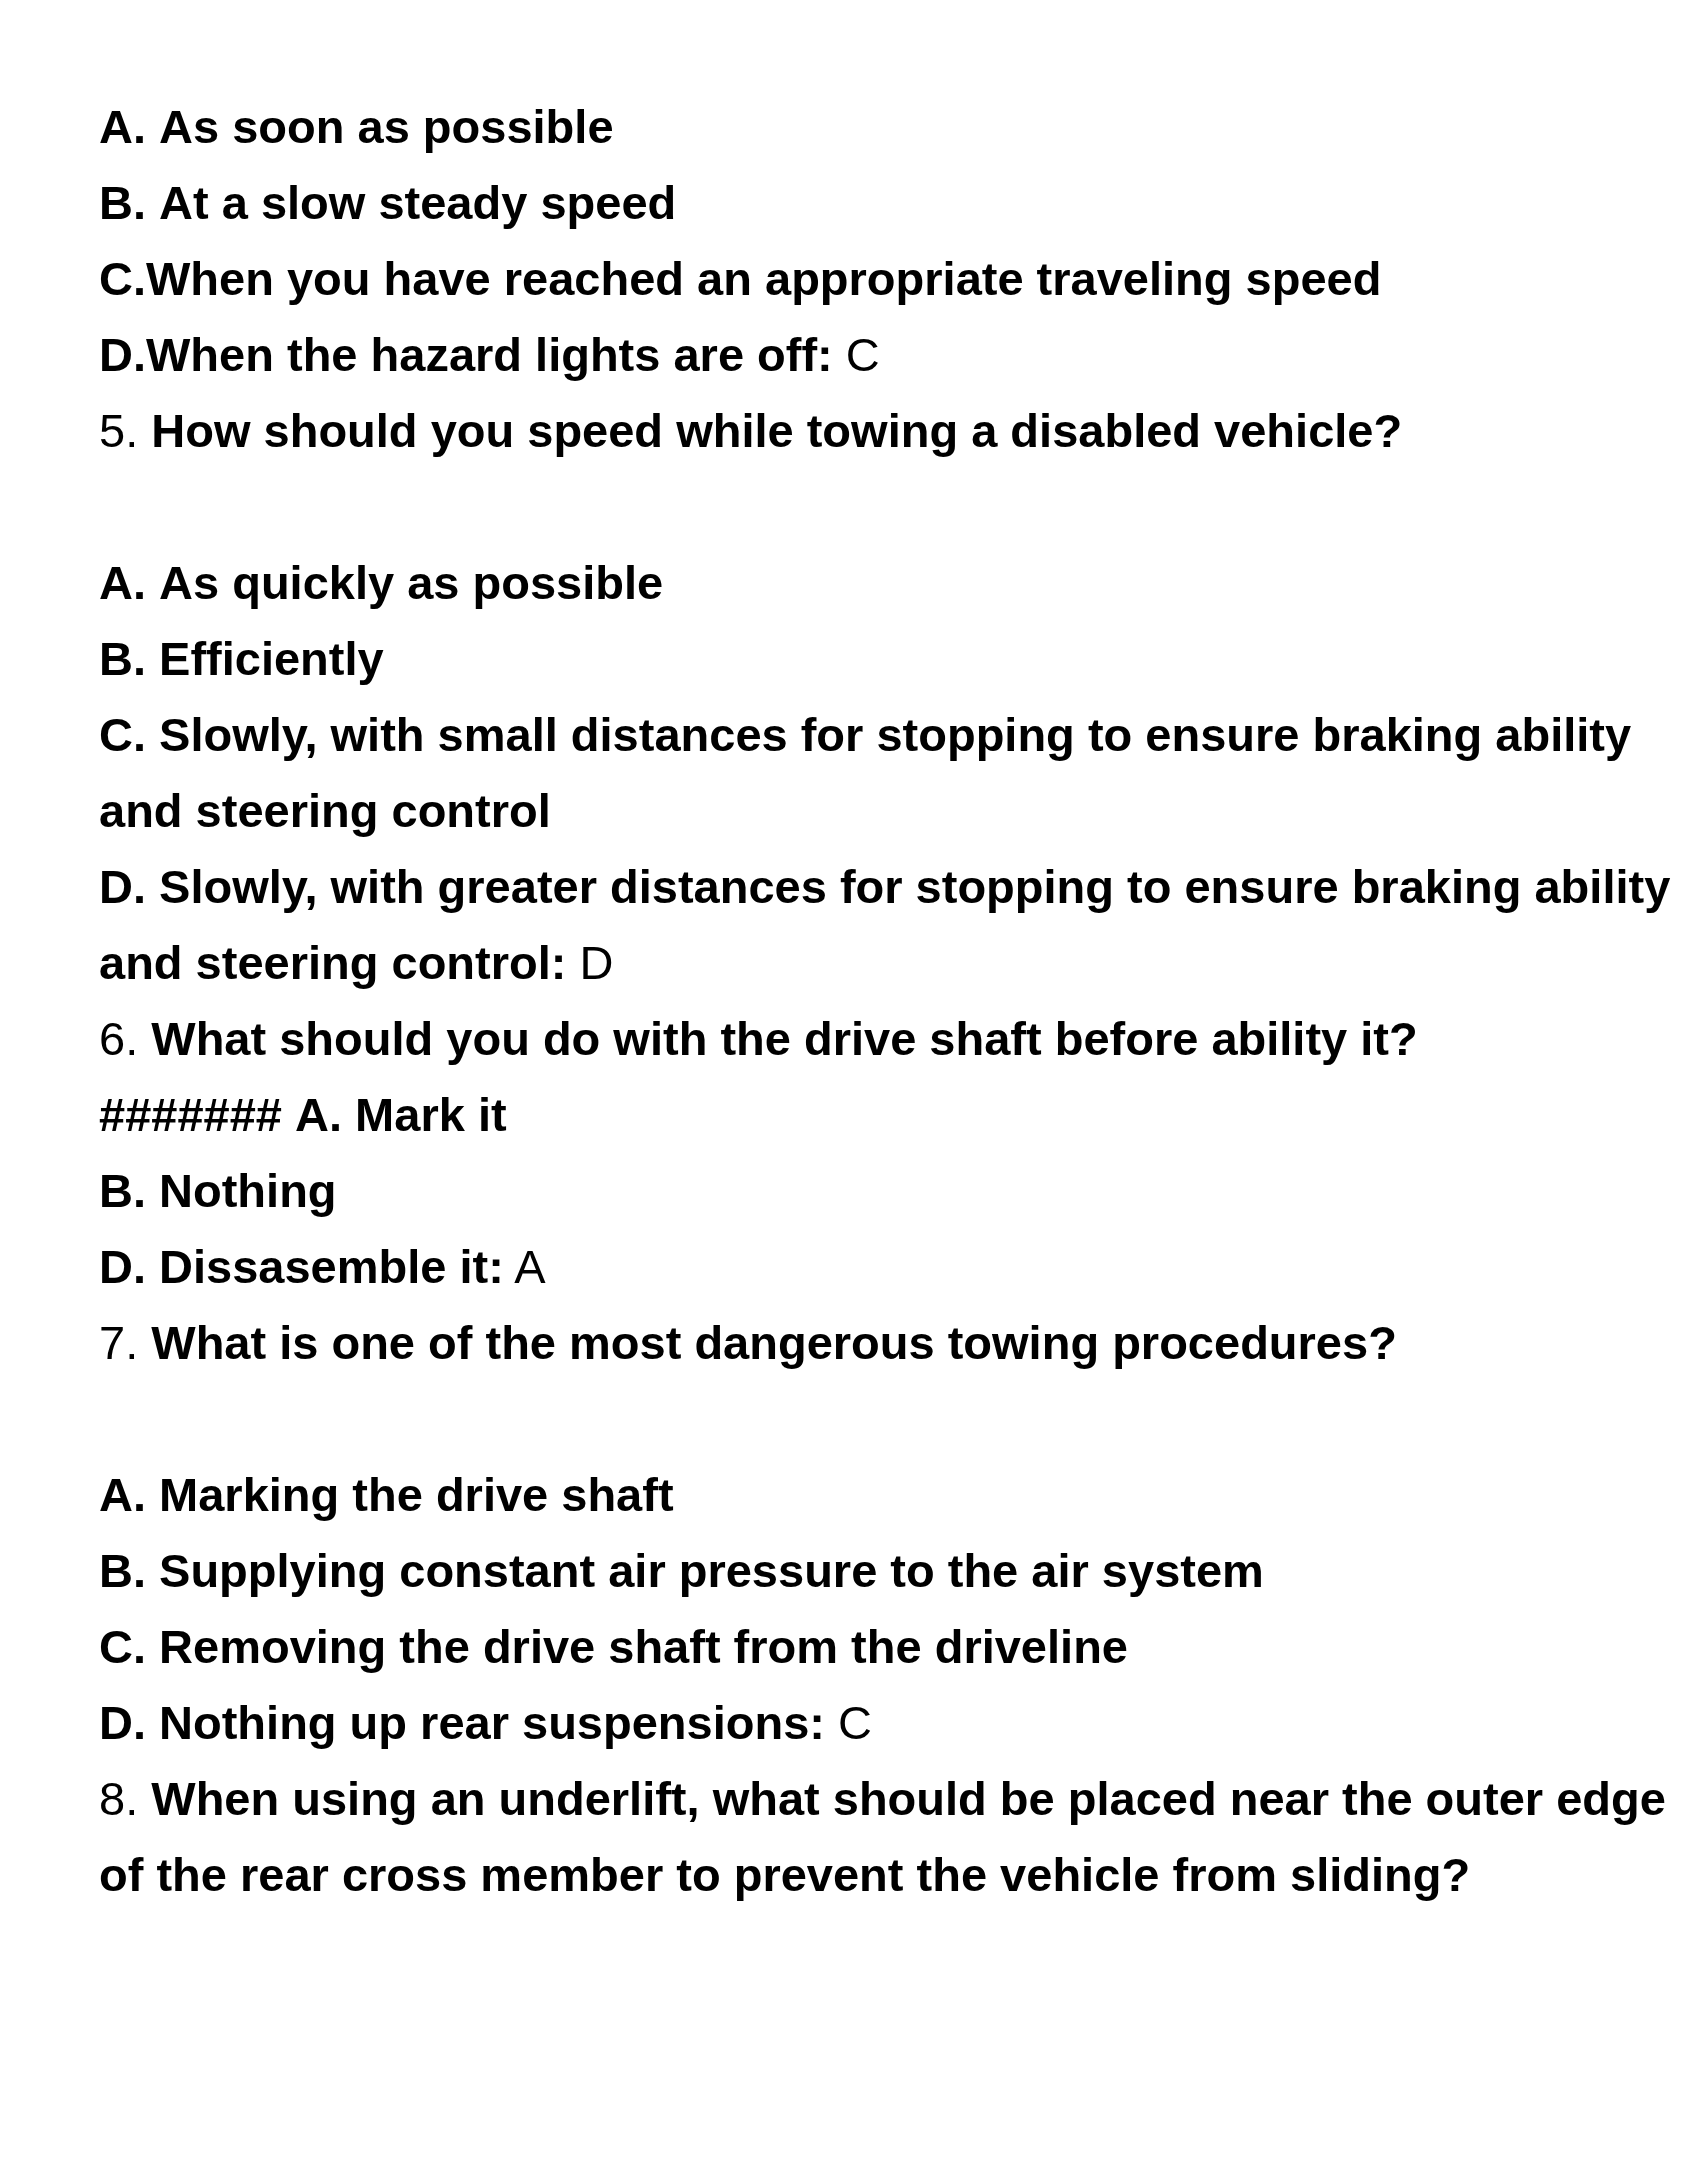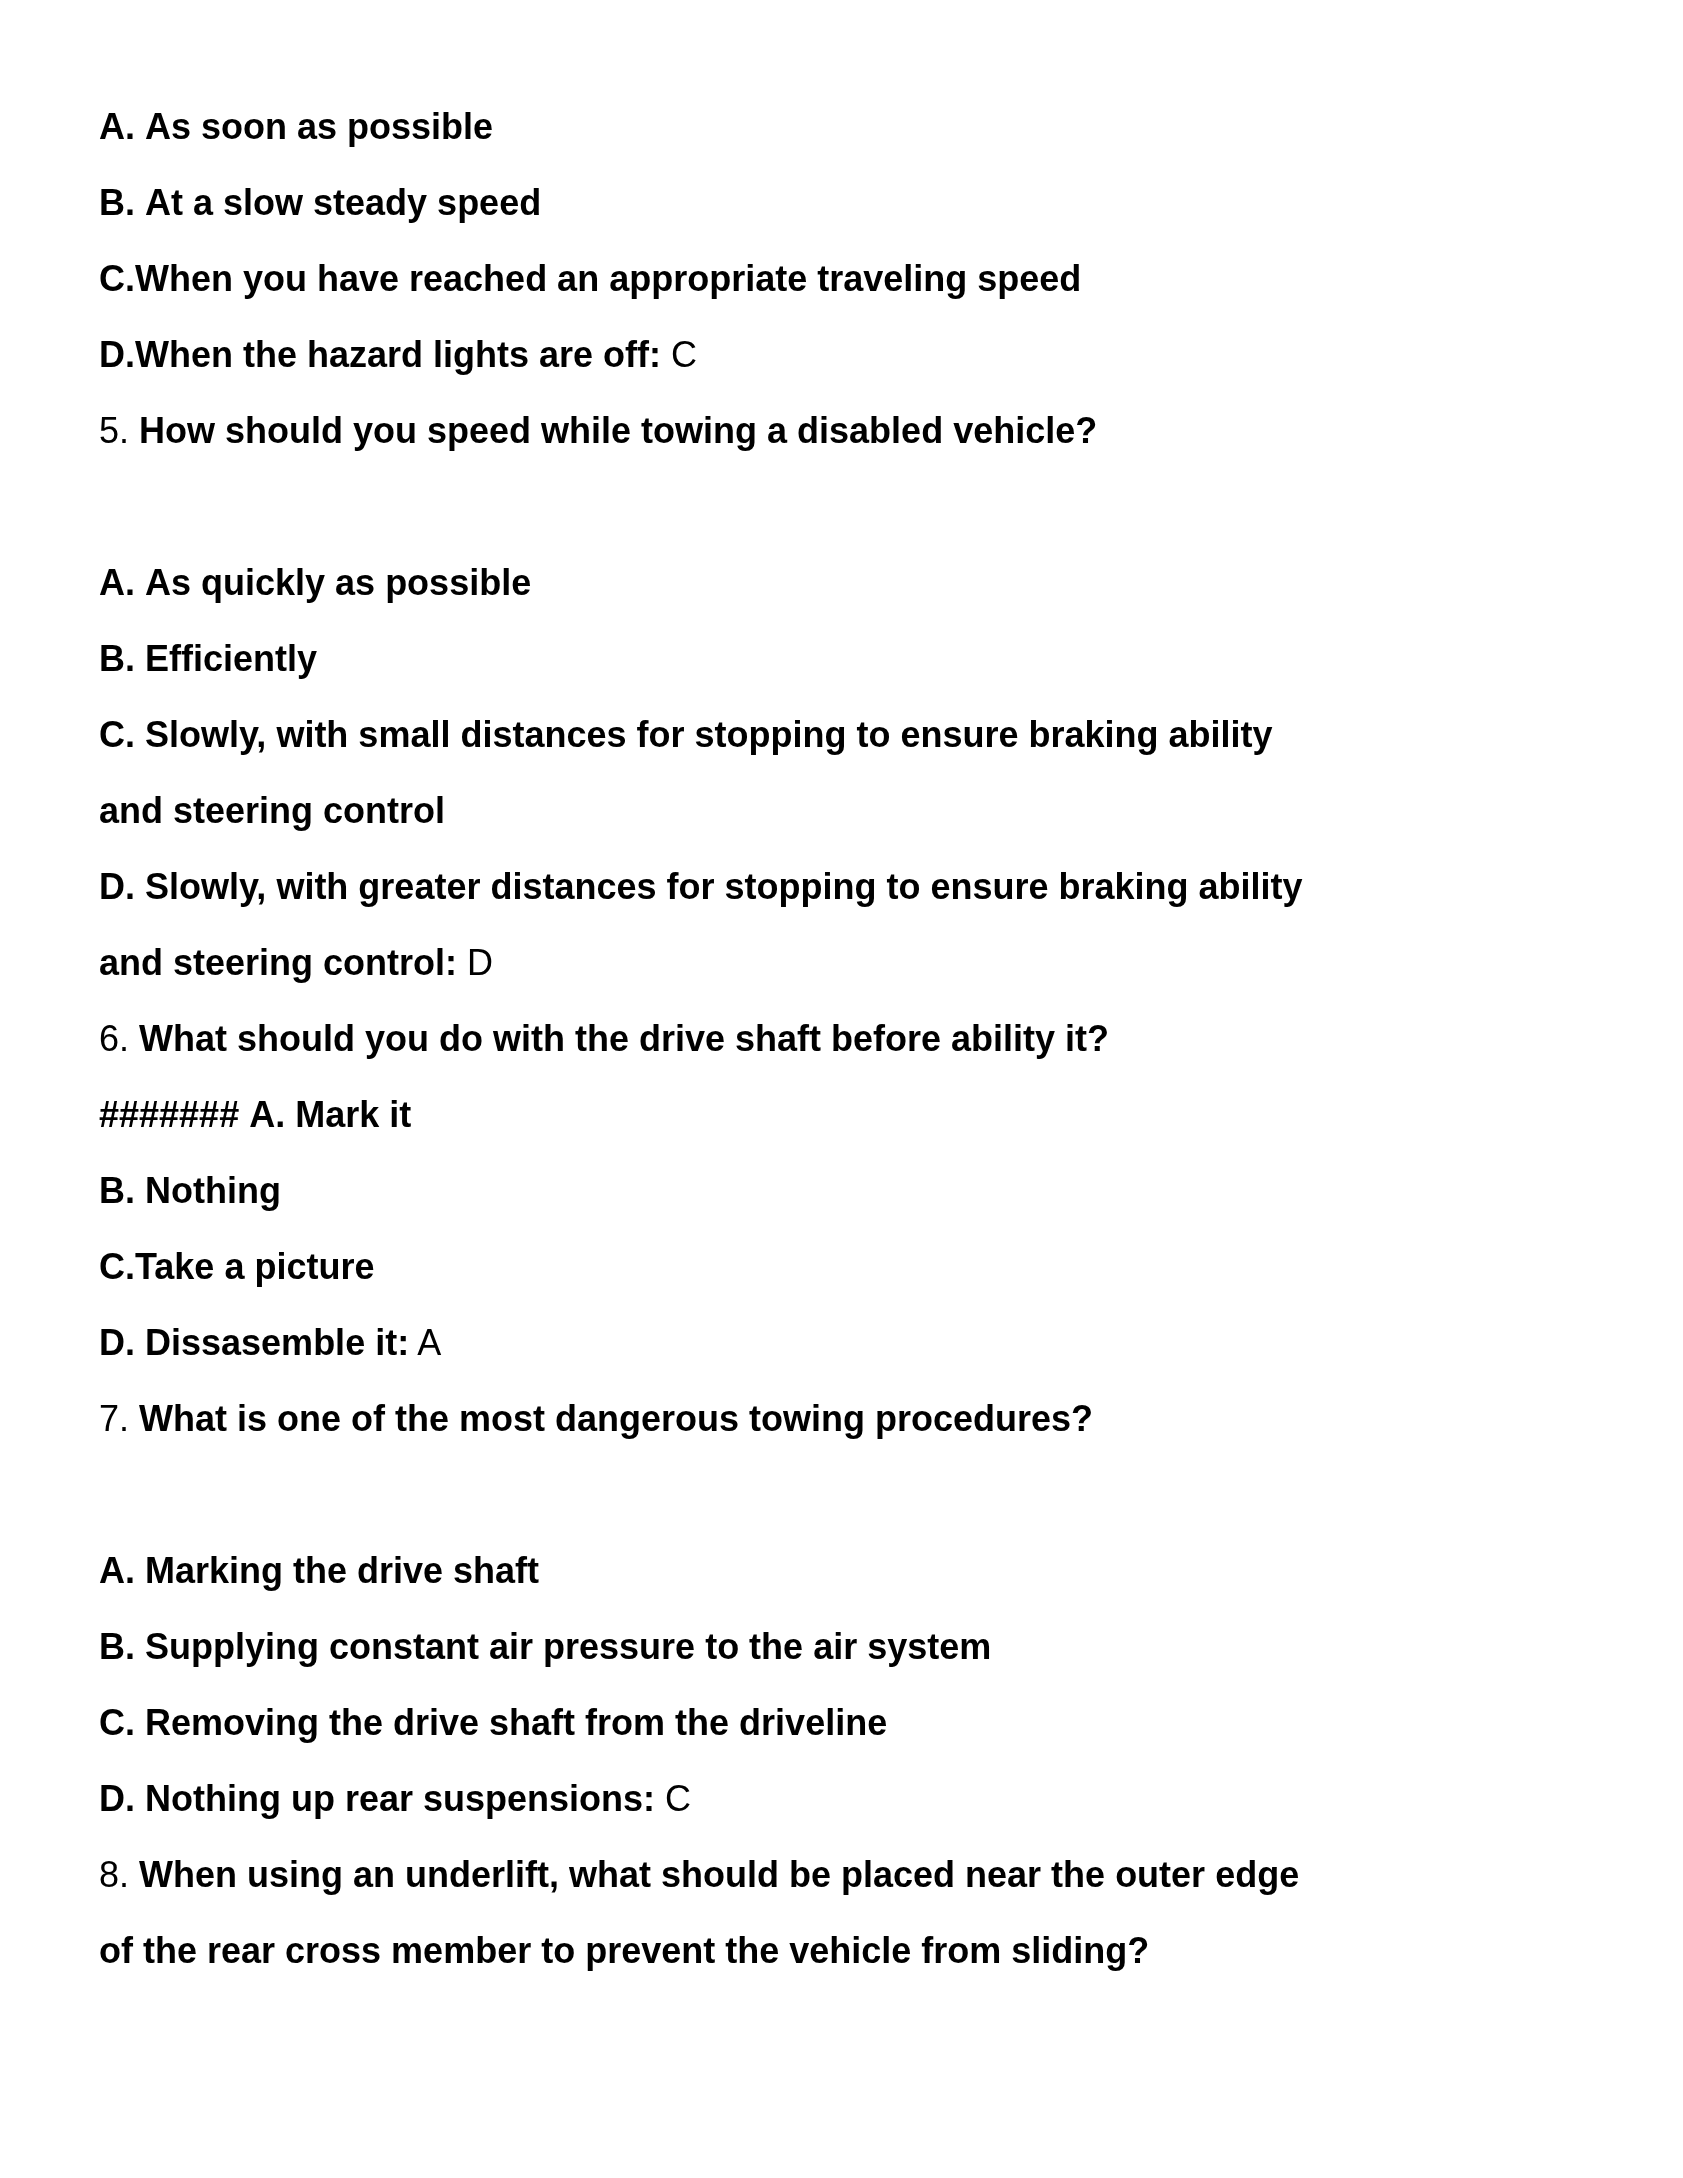--- a/index.html
+++ b/index.html
@@ -18,21 +18,21 @@
   .page {
     position: absolute;
     left: 99px;
     top: 89px;
     width: 1544px;
   }
   .line {
     display: block;
     height: 76px;
     line-height: 76px;
-    font-size: 36px;
+    font-size: 47px;
     white-space: nowrap;
   }
   .blank { height: 76px; }
   .b { font-weight: bold; }
   .r { font-weight: normal; }
   .q-num { font-weight: normal; }
 </style>
 </head>
 <body>
 
@@ -90,23 +90,20 @@
   <div class="line">
     <span class="b">#######</span>
     <span class="b">A.</span>
     <span class="b">Mark it</span>
   </div>
   <div class="line">
     <span class="b">B.</span>
     <span class="b">Nothing</span>
   </div>
   <div class="line">
-    <span class="b">C.</span><span class="b">Take a picture</span>
-  </div>
-  <div class="line">
     <span class="b">D.</span>
     <span class="b">Dissasemble it:</span>
     <span class="r">A</span>
   </div>
 
   <div class="line">
     <span class="q-num">7.</span>
     <span class="b">What is one of the most dangerous towing procedures?</span>
   </div>
   <div class="blank"></div>

